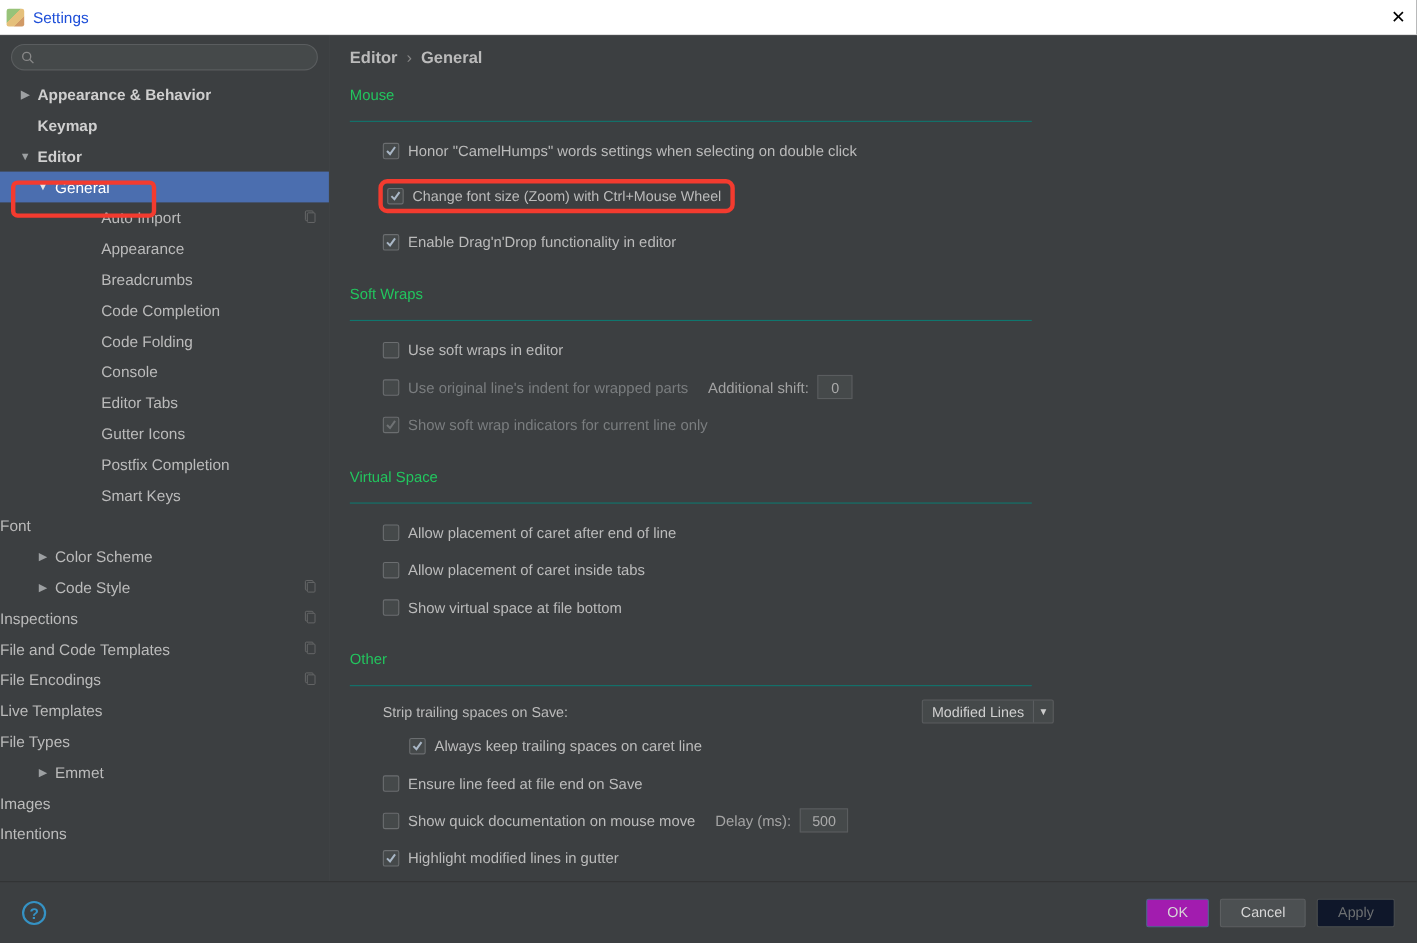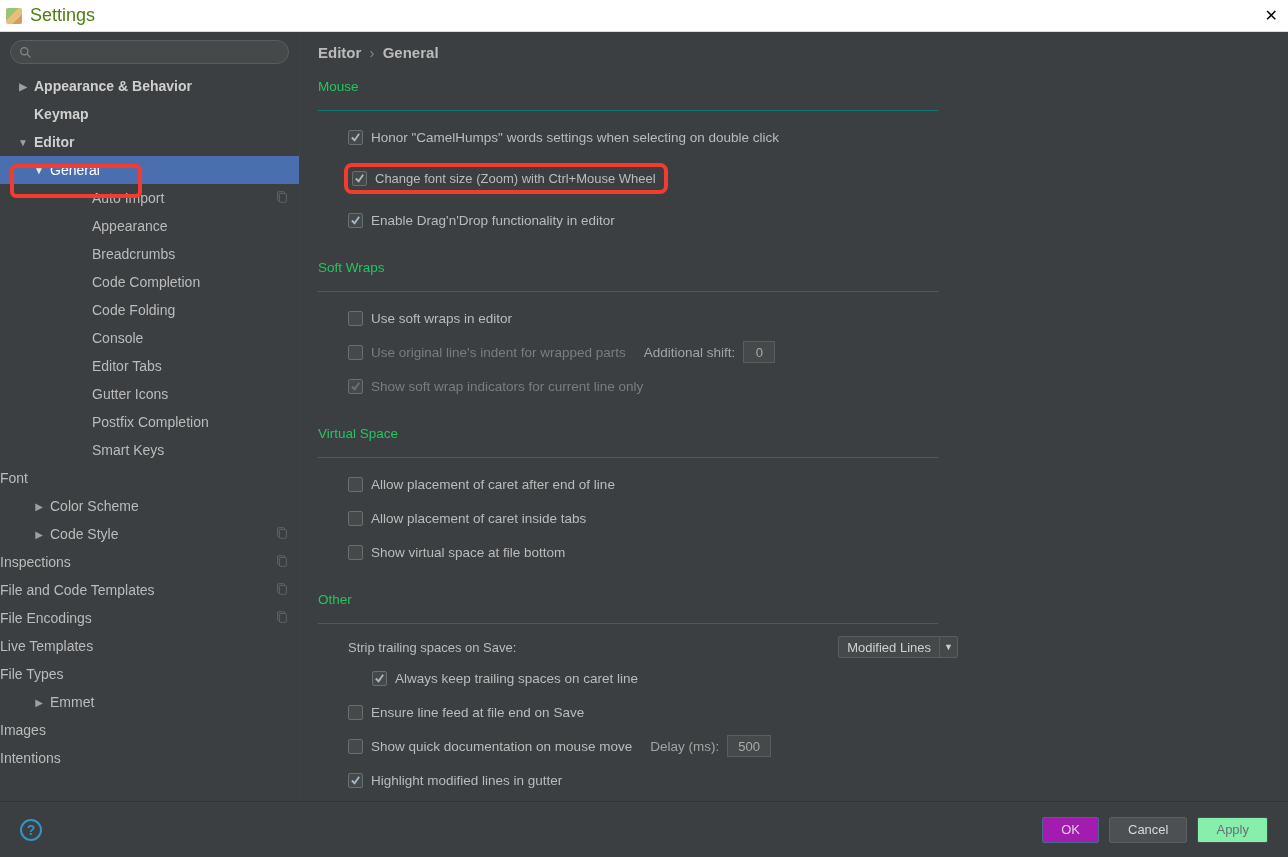--- a/index.html
+++ b/index.html
@@ -23,21 +23,21 @@
     align-items: center;
     padding: 0 6px;
     border-bottom: 1px solid #dcdcdc;
   }
   .titlebar .app-icon {
     width: 16px; height: 16px;
     background: linear-gradient(135deg,#98c379 0 40%, #e5c07b 40% 70%, #d19a66 70% 100%);
     border-radius: 2px;
     margin-right: 8px;
   }
-  .titlebar .title { font-size: 18px; color:#4d7c0f; }
+  .titlebar .title { font-size: 14px; color:#1d4ed8; }
   .titlebar .spacer { flex: 1; }
   .titlebar .close { font-size: 16px; color:#000; cursor: pointer; padding: 0 4px; }
   
   .main {
     flex: 1;
     display: flex;
     min-height: 0;
   }
   .sidebar-wrap {
     width: 300px;
@@ -208,21 +208,21 @@
     font-weight:bold;font-size:14px;
   }
   .footer .sp{flex:1;}
   .btn{
     height:26px;padding:0 18px;
     background:#4c5052;border:1px solid #5c5f61;
     color:#d7d7d7;border-radius:2px;font-size:13px;
     margin-left:10px;cursor:pointer;
   }
   .btn.primary{background:#a21caf;border-color:#4a688c;}
-  .btn.disabled{color:#6d7072;border-color:#4a4d4f;background:#86efac;cursor:default;}
+  .btn.disabled{color:#6d7072;border-color:#4a4d4f;background:#0f172a;cursor:default;}
   .copy-icon-svg{width:14px;height:14px;}
 </style>
 </head>
 <body>
 
 <div class="titlebar">
   <div class="app-icon"></div>
   <div class="title">Settings</div>
   <div class="spacer"></div>
   <div class="close">✕</div>

